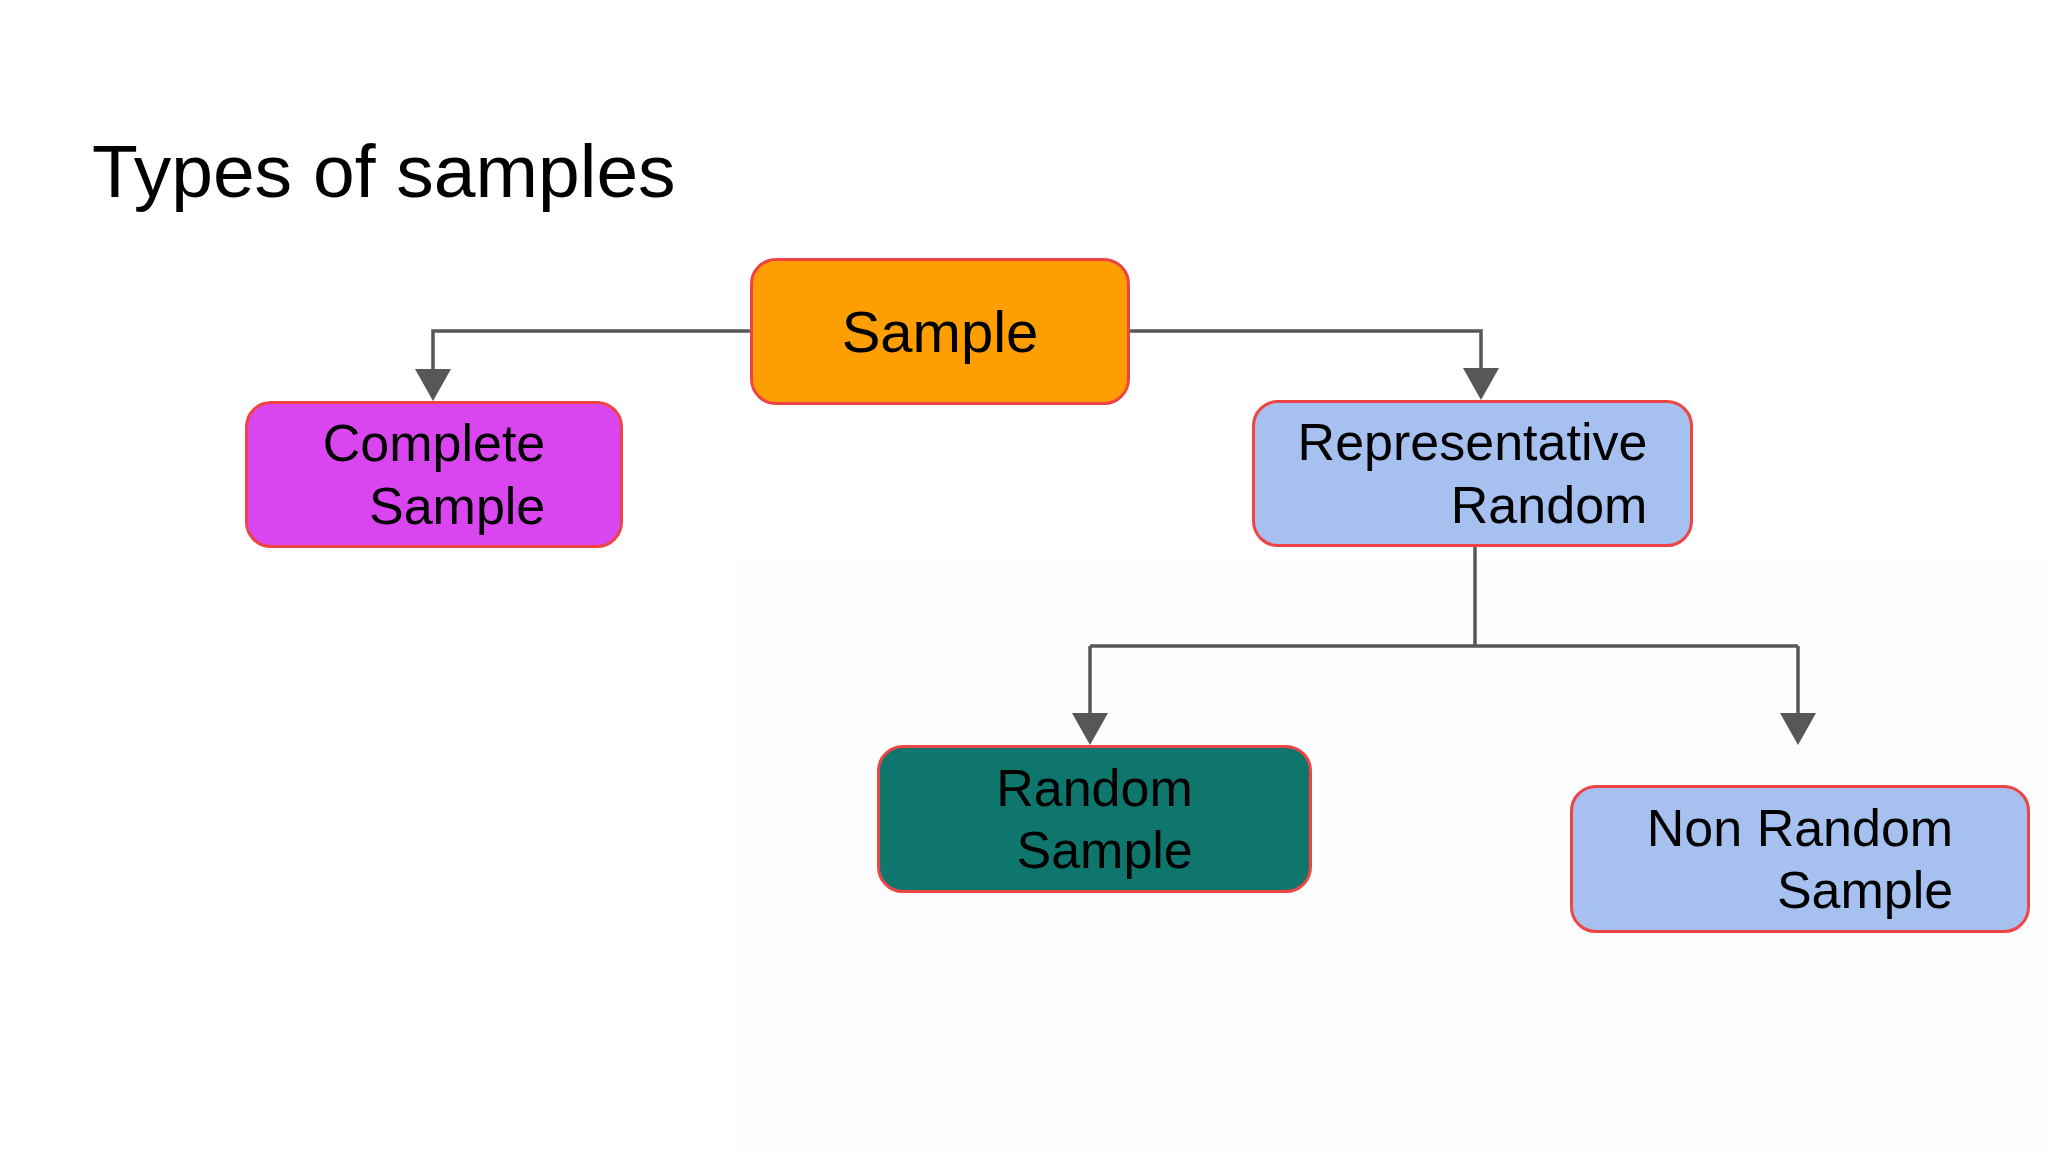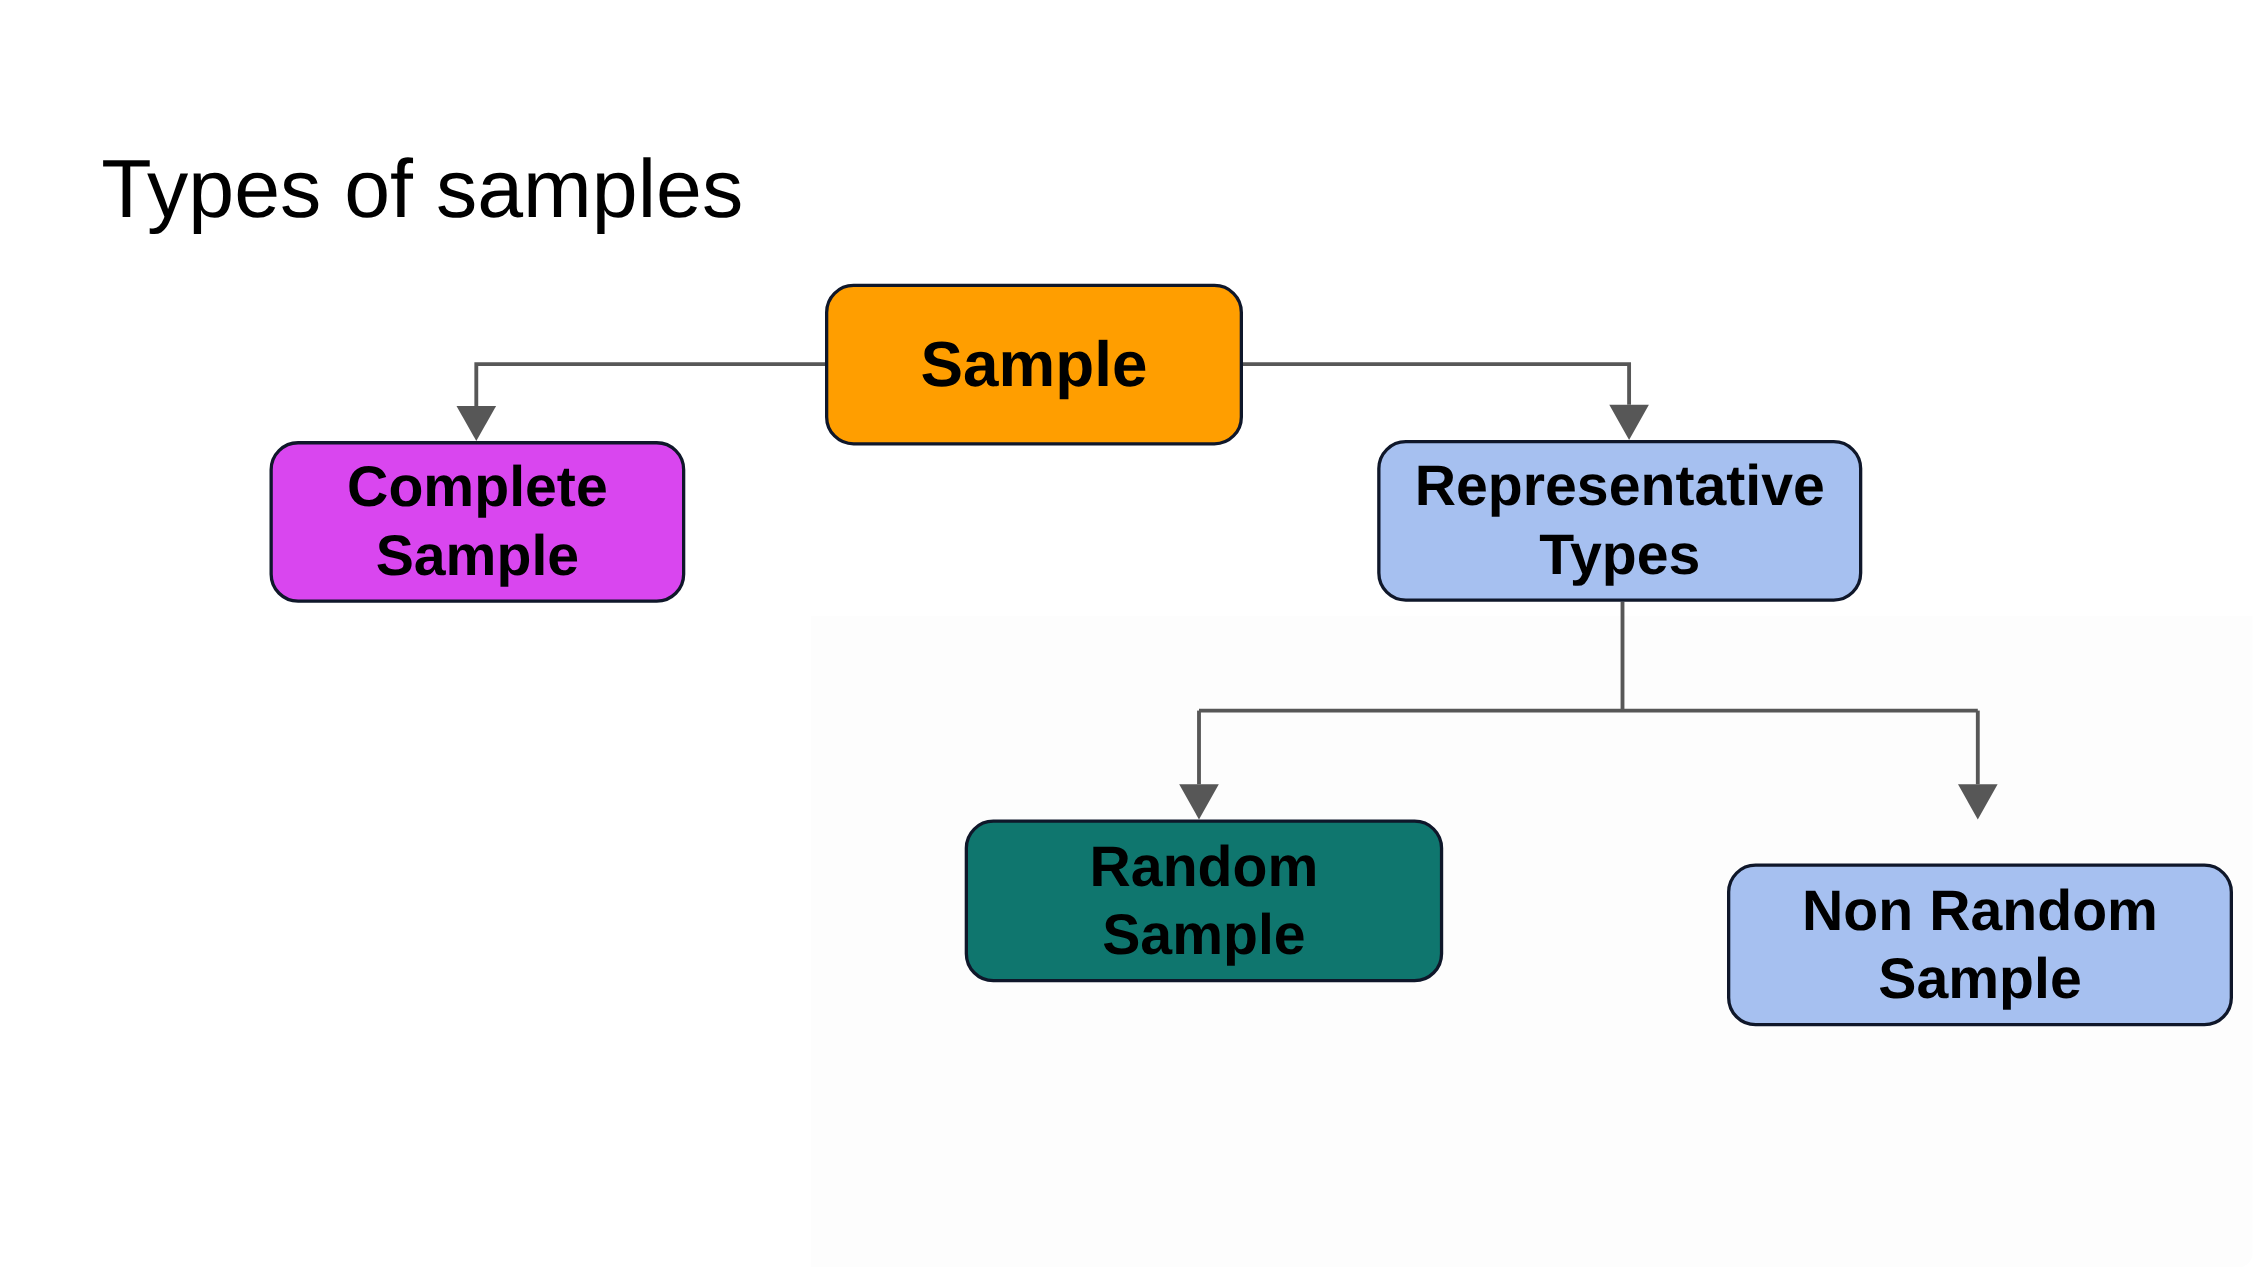--- a/index.html
+++ b/index.html
@@ -38,27 +38,27 @@
   #connector-layer {
     position: absolute;
     left: 0;
     top: 0;
     width: 2048px;
     height: 1152px;
   }
   .node {
     position: absolute;
     box-sizing: border-box;
-    border: 3px solid #0f172a;
+    border: 3px solid #ef4444;
     border-radius: 26px;
     display: flex;
     align-items: center;
     justify-content: center;
-    text-align: center;
-    font-weight: 700;
+    text-align: right;
+    font-weight: 400;
     font-size: 52px;
     line-height: 1.2;
     color: #000000;
     white-space: pre-line;
   }
   #node-sample {
     left: 750px;
     top: 258px;
     width: 380px;
     height: 147px;
@@ -119,21 +119,21 @@
       <polygon points="1780,713 1816,713 1798,745" stroke="none" style="fill: rgb(87, 87, 87);"></polygon>
     </g>
   </svg>
 
   <div class="node" id="node-sample" style="background-color: rgb(255, 158, 0);">Sample</div>
 
   <div class="node" id="node-complete-sample" style="background-color: #d946ef;">Complete
 Sample</div>
 
   <div class="node" id="node-representative-sample" style="background-color: rgb(166, 192, 240);">Representative
-Types</div>
+Random</div>
 
   <div class="node" id="node-random-sample" style="background-color: #0f766e;">Random
 Sample</div>
 
   <div class="node" id="node-non-random-sample" style="background-color: rgb(166, 192, 240); margin-top: 40px;">Non Random
 Sample</div>
 
 </div>
 
 </body></html>

